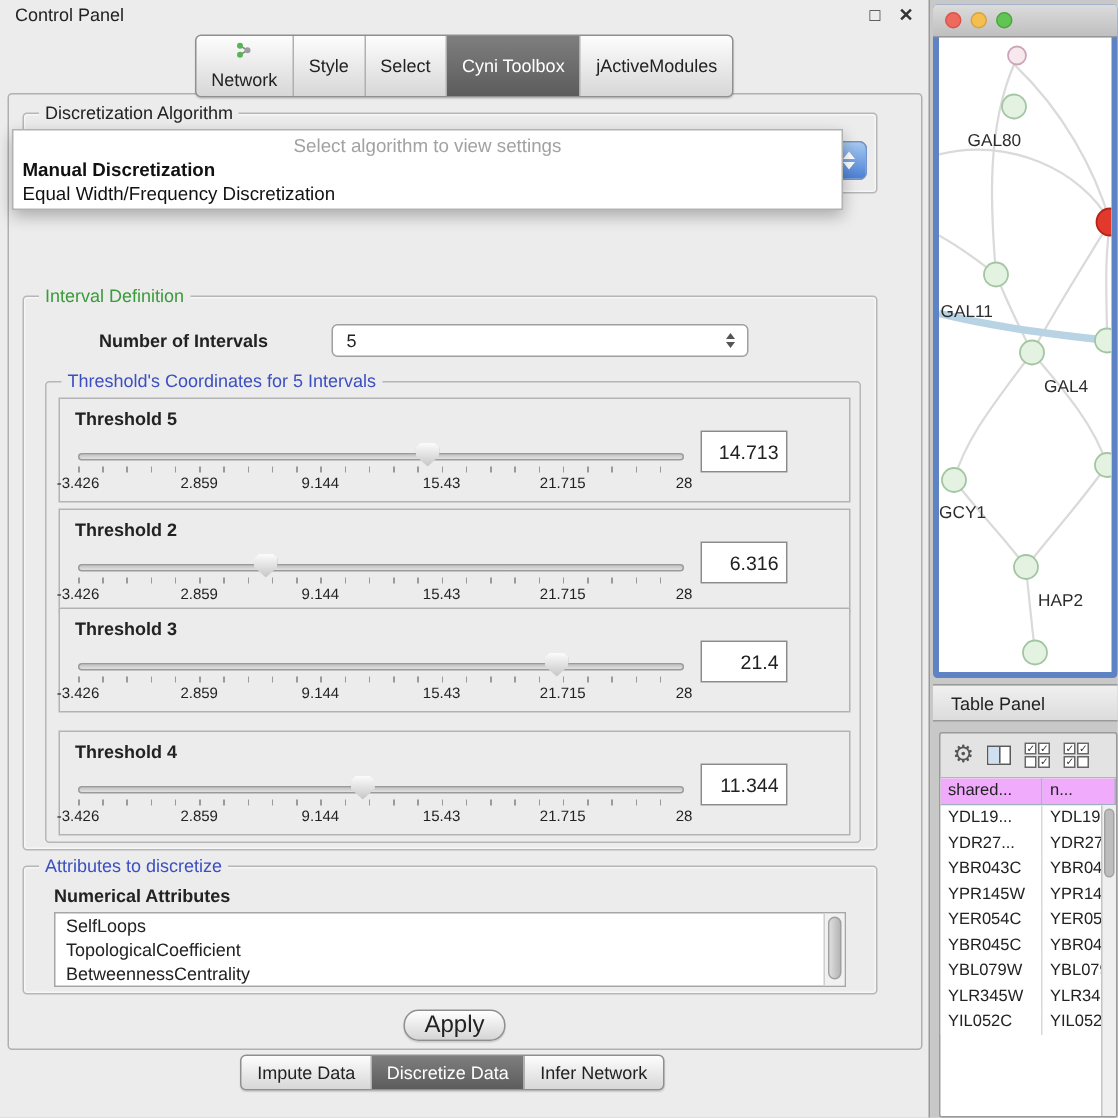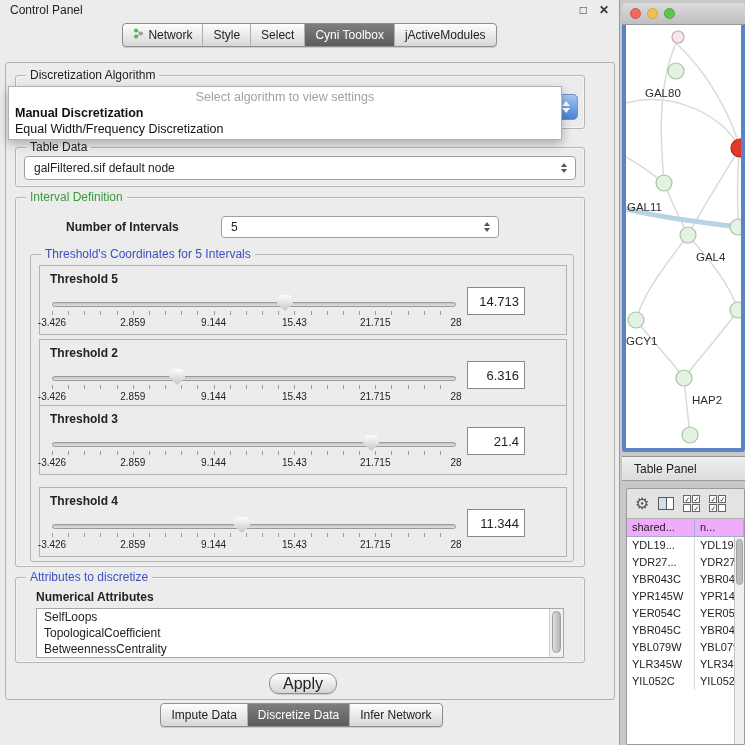--- a/index.html
+++ b/index.html
@@ -12,21 +12,21 @@
   .titlebar{height:20px;display:flex;align-items:center;padding:0 10px;font-size:12px;}
   .titlebar .spacer{flex:1}
   .win-btn{font-size:12px;color:#333;margin-left:12px;line-height:1;}
   .win-btn.close{font-weight:bold;}
 
   .tabbar{display:flex;justify-content:center;margin-top:3px;position:relative;z-index:5;}
   .tabs{display:flex;border:1px solid #8f8f8f;border-radius:4px;overflow:hidden;
     background:linear-gradient(#fdfdfd,#d7d7d7);box-shadow:0 1px 1px rgba(0,0,0,.15);}
   .tab{padding:4px 10px;font-size:12px;display:flex;align-items:center;gap:4px;
     border-left:1px solid #b0b0b0;white-space:nowrap;}
-  .tab:first-child{border-left:none;}
+  .tab:first-child{border-left:none;flex-direction:column;}
   .tab.selected{background:linear-gradient(#7e7e7e,#5c5c5c);color:#fff;}
 
   .main{position:absolute;left:5px;top:62px;width:610px;height:638px;
     border:1px solid #b0b0b0;border-radius:3px;background:#ececec;}
 
   .groupbox{position:absolute;border:1px solid #b6b6b6;border-radius:3px;
     box-shadow:inset 0 0 0 1px rgba(255,255,255,.55);}
   .group-label{position:absolute;top:-8px;left:10px;background:#ececec;
     padding:0 4px;font-size:12px;line-height:14px;white-space:nowrap;}
   .group-label.green{color:#3a9b3a;}
@@ -196,30 +196,20 @@
     <div class="groupbox" id="alg-group">
       <span class="group-label">Discretization Algorithm</span>
       <div class="combo-alg">
         <span class="aqua">
           <i class="tri-up-w"></i>
             <i class="tri-dn-w"></i>
         </span>
       </div>
     </div>
 
-    <div class="groupbox" id="tabledata-group">
-      <span class="group-label">Table Data</span>
-      <div class="combo" id="tabledata-combo">
-        <span class="combo-text">galFiltered.sif default node</span>
-        <span class="combo-arrows">
-          <i class="tri-up"></i>
-            <i class="tri-dn"></i>
-        </span>
-      </div>
-    </div>
 
     <div class="groupbox" id="interval-group">
       <span class="group-label green">Interval Definition</span>
       <span id="num-label">Number of Intervals</span>
       <div class="combo" id="num-combo">
         <span class="combo-text">5</span>
         <span class="combo-arrows">
           <i class="tri-up"></i>
             <i class="tri-dn"></i>
         </span>

